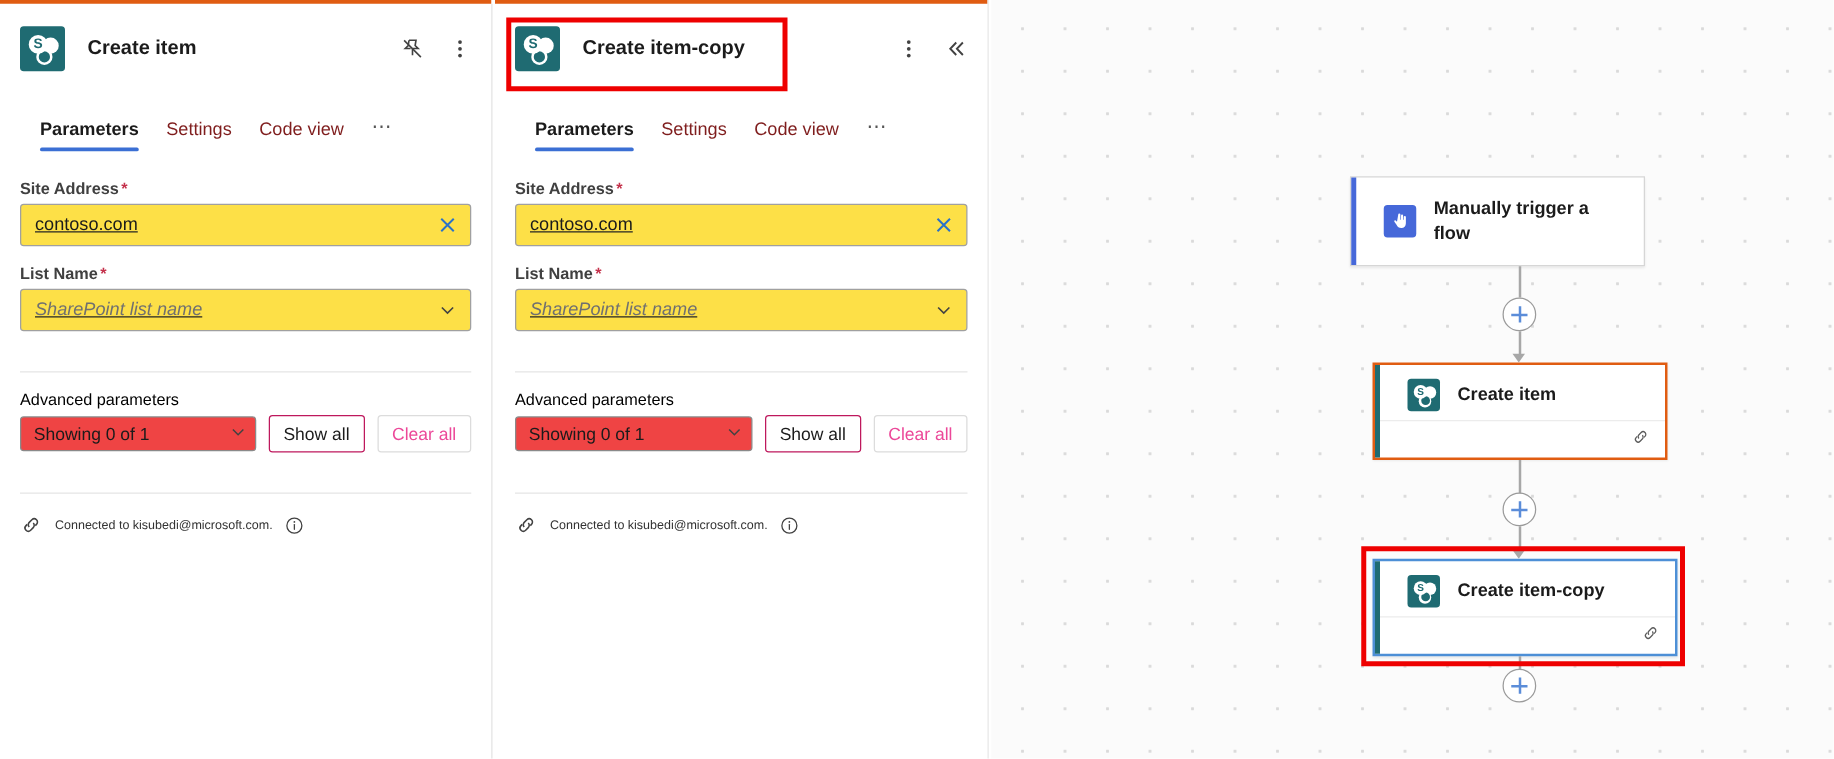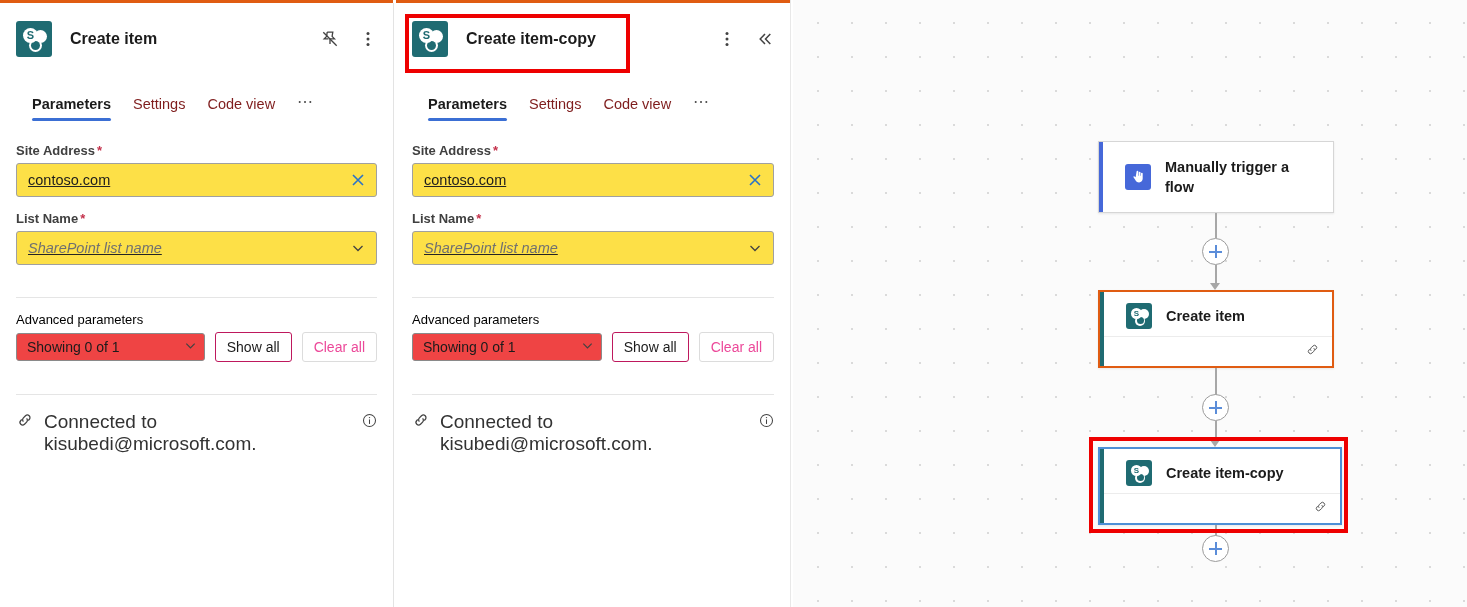--- a/index.html
+++ b/index.html
@@ -282,23 +282,24 @@
   }
 
   
   .conn-sep {
     margin: 32px 16px 0 16px;
     height: 1px;
     background: #e5e5e5;
   }
   .conn {
     display: flex;
+    align-items: center;
     gap: 10px;
     padding: 16px 16px 0 16px;
-    font-size: 19px;
+    font-size: 10px;
     color: #323232;
   }
   .conn-ico { width: 18px; height: 18px; flex: 0 0 auto; }
   .conn-info { width: 15px; height: 15px; flex: 0 0 auto; }
 
   
   .canvas {
     position: absolute;
     left: 793px;
     top: 0;
@@ -647,21 +648,21 @@
         </svg>
       </span>
     </div>
 
   </div>
 
   <div class="panel-right-edge"></div>
 
   <div class="canvas">
 
-    <div class="node" style="left:305px; top:141px; width:236px; height:72px;">
+    <div class="node" style="left:287px; top:141px; width:236px; height:72px;">
       <div class="accent" style="background:#4668d9;"></div>
       <div class="node-body" style="height:100%;">
         <div class="node-icon trigger">
           <svg width="16" height="16" viewBox="0 0 16 16" fill="#ffffff">
             <path d="M6.6 2.6a.85.85 0 0 1 1.7 0v4.1h.5V3.5a.85.85 0 0 1 1.7 0v3.2h.5V4.6a.85.85 0 0 1 1.7 0v4.9c0 2.3-1.4 3.9-3.6 3.9-2 0-3-.9-3.9-2.6L3.5 8.3c-.3-.6.4-1.3 1-.9l1.1.9z"></path>
           </svg>
         </div>
         <div class="node-label" style="max-width:150px;">Manually trigger a flow</div>
       </div>
     </div>

